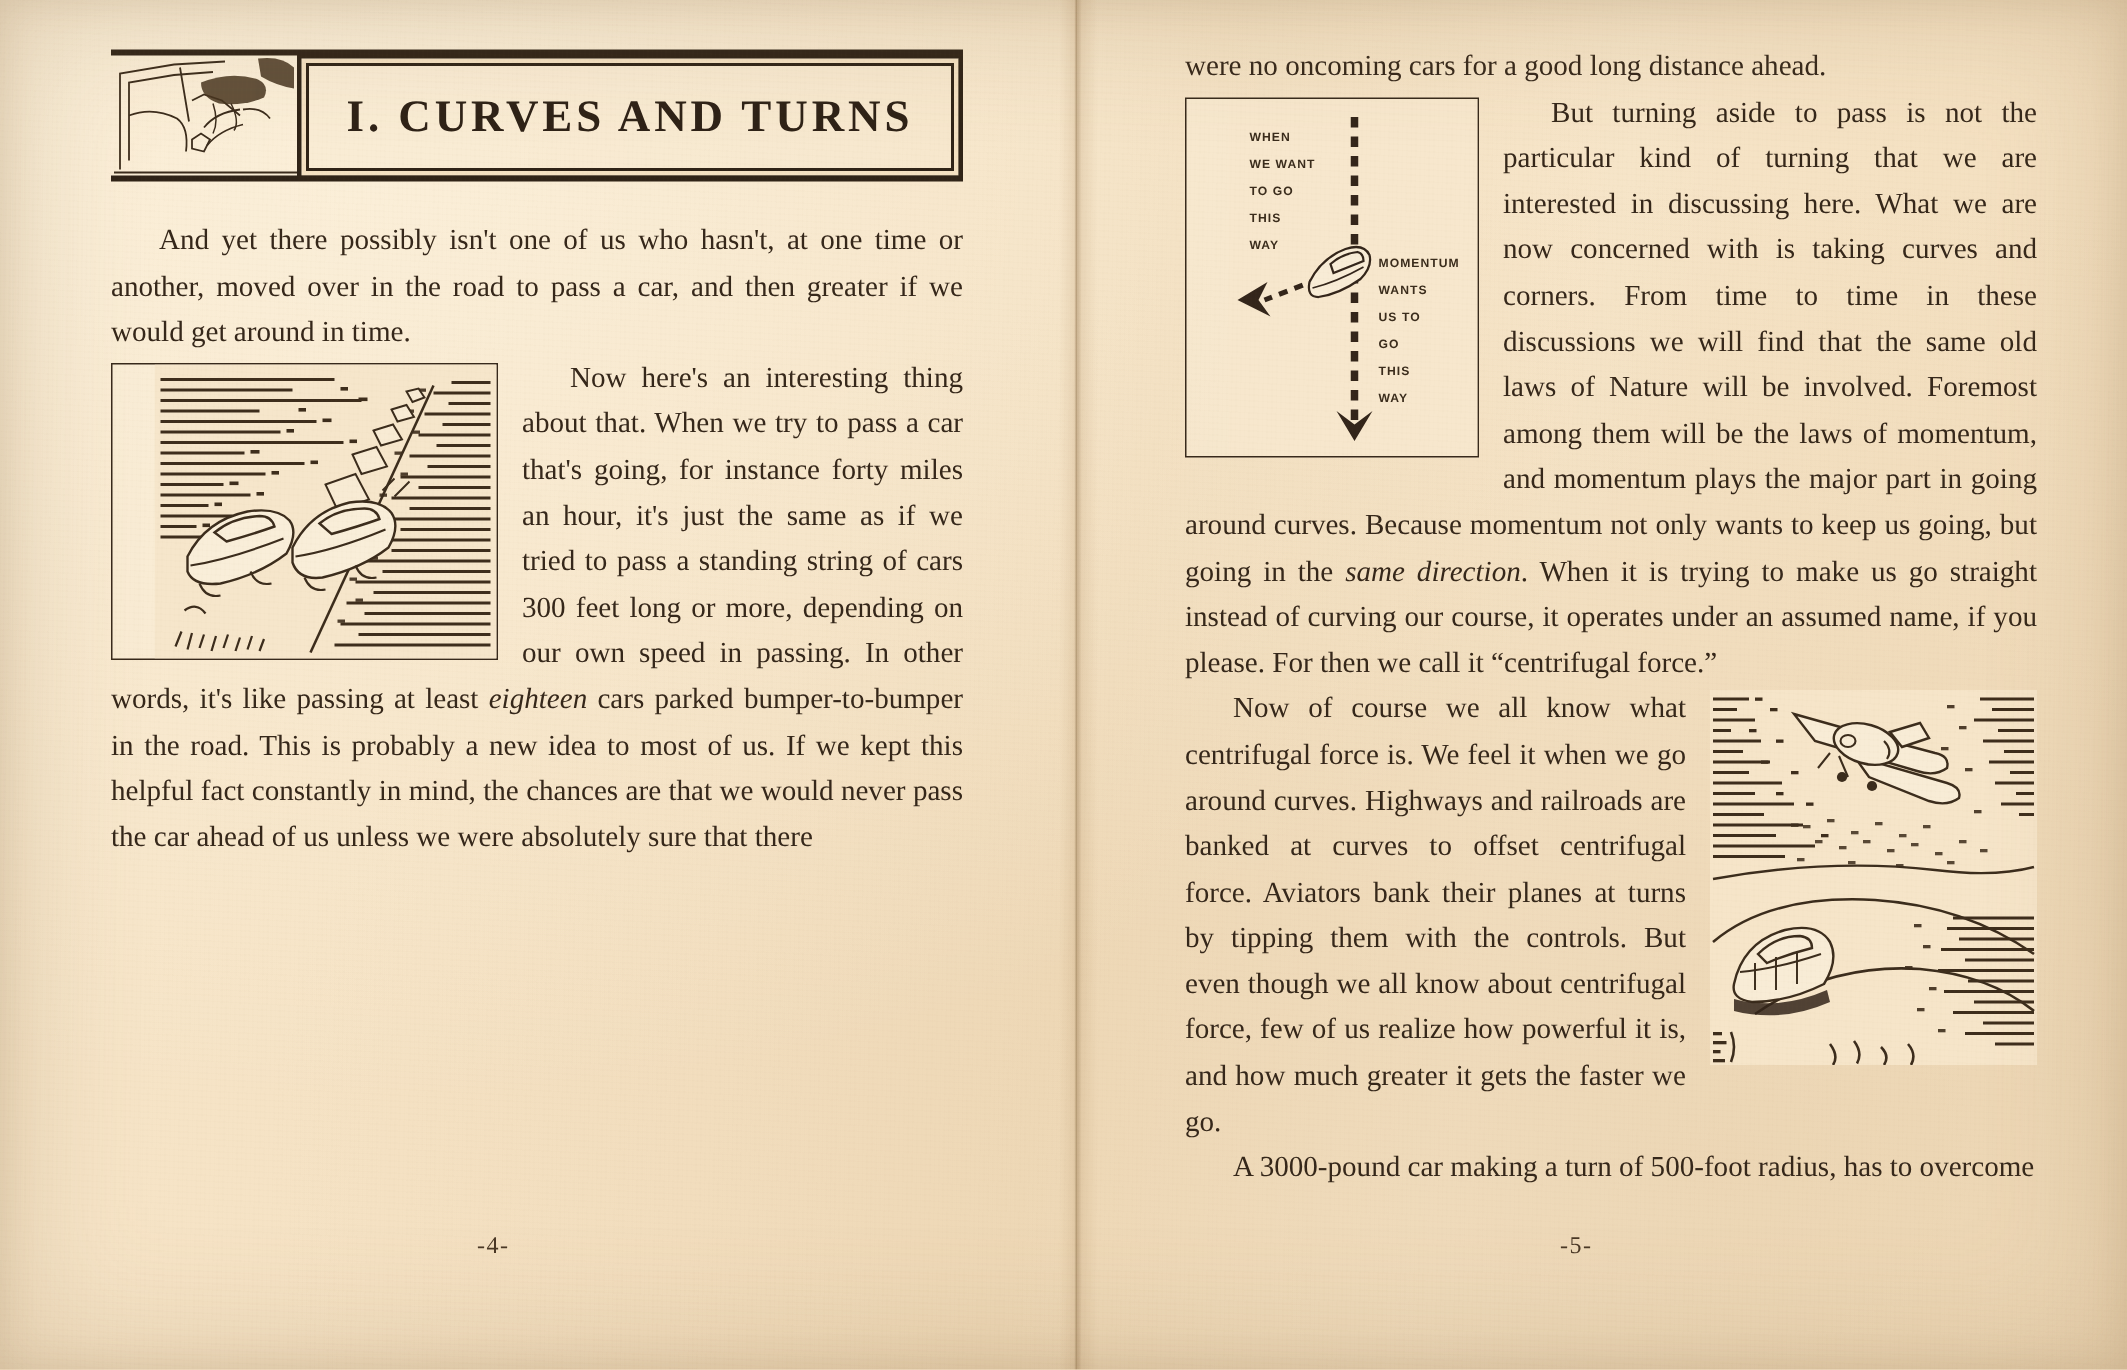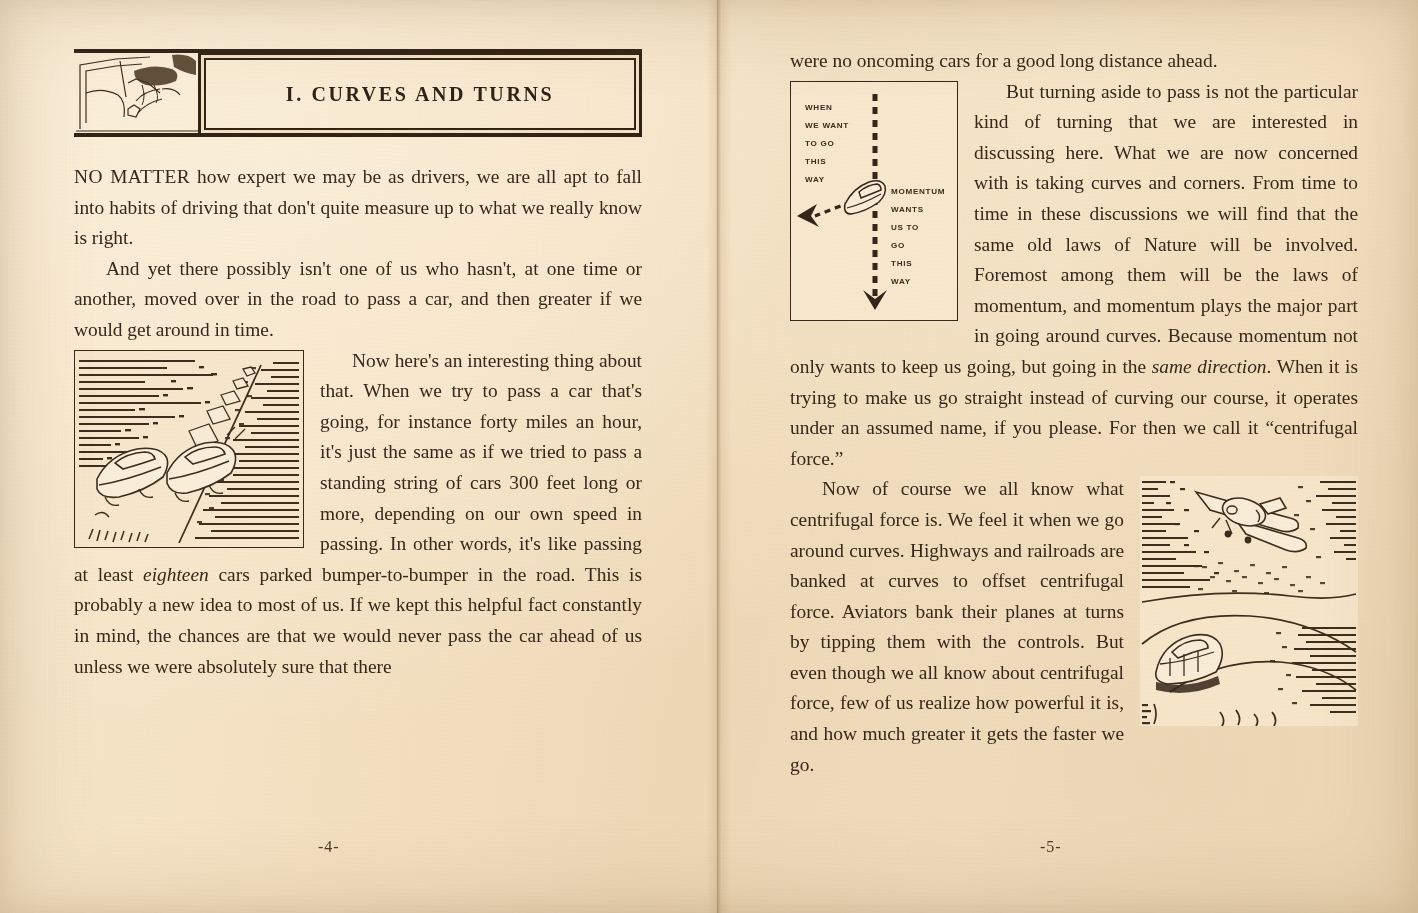--- a/index.html
+++ b/index.html
@@ -35,38 +35,38 @@
       rgba(183,150,108,.20) 38%,
       rgba(150,118,78,.42) 48%,
       rgba(183,150,108,.20) 58%,
       rgba(198,168,126,0) 100%);
   }
   .gutter2{
     position:absolute;left:717px;top:0;width:1px;height:913px;
     background:rgba(138,108,70,.35);pointer-events:none;
   }
 
-  .col{position:absolute;top:16px;width:580px;height:652px;}
+  .col{position:absolute;top:0;width:580px;height:652px;}
   .col-left{left:74px;}
   .col-right{left:790px;}
 
   
   .chapter-head{
     position:absolute;left:0;top:33px;width:568px;height:88px;
   }
   .head-frame{
     position:absolute;left:124px;top:3px;right:0;height:78px;
     border:3px solid #2f2317;
     box-shadow:inset 0 0 0 3px #f4e1c2, inset 0 0 0 5px #2f2317;
     background:rgba(247,232,206,.35);
     display:flex;align-items:center;justify-content:center;
   }
   .chapter-title{
     font-family:"Liberation Serif",serif;
-    font-size:20px;letter-spacing:2.6px;font-weight:600;
+    font-size:30px;letter-spacing:2.6px;font-weight:600;
     color:#2e2217;white-space:nowrap;
   }
   .head-rule-top{position:absolute;left:0;top:0;width:568px;height:4px;background:#2f2317;}
   .head-rule-bot{position:absolute;left:0;top:84px;width:568px;height:4px;background:#2f2317;}
   .driver-art{position:absolute;left:2px;top:4px;width:124px;height:80px;overflow:hidden;}
 
   
   .body-text{
     position:absolute;left:0;width:568px;
     font-size:19.4px;line-height:30.6px;
@@ -75,21 +75,21 @@
   }
   .body-text p{margin:0;text-indent:32px;}
   .body-text p.noind{text-indent:0;}
   .smallcaps{font-variant:small-caps;letter-spacing:.4px;}
   em{}
 
   
   .fig-left{float:left;margin:4px 16px 2px 0;}
   .fig-right{float:right;margin:2px 0 2px 16px;}
 
-  .figbox{border:1.6px solid #37291b;background:rgba(250,238,216,.5);}
+  .figbox{border:1.6px solid #37291b;background:rgba(250,238,216,.5);padding-left:28px;}
 
   
   .folio{
     position:absolute;font-size:16px;color:#4a3826;letter-spacing:1px;
     font-family:"Liberation Serif",serif;
   }
   svg{display:block;}
   .lbl{font-family:"Liberation Sans",sans-serif;font-size:8.1px;font-weight:700;
        letter-spacing:.7px;fill:#3a2c1c;}
 </style>
@@ -129,21 +129,20 @@
         </svg>
       </div>
 
       <div class="head-frame">
         <span class="chapter-title">I. CURVES AND TURNS</span>
       </div>
     </div>
 
     <div class="body-text" style="top:146px;">
 
-      <p class="noind"><span class="smallcaps">NO MATTER</span><span> how expert we may be as drivers, we are all apt to fall into habits of driving that don't quite measure up to what we really know is right.</span></p>
 
 
       <p>And yet there possibly isn't one of us who hasn't, at one time or another, moved over in the road to pass a car, and then greater if we would get around in time.</p>
 
       <p>
         <span class="fig-left figbox">
           <svg width="228" height="196" viewBox="0 0 228 196">
             <rect width="228" height="196" fill="#f6e6cb"></rect>
 
             <g stroke="#3d2d1c" stroke-width="2.1">
@@ -409,20 +408,21 @@
               <rect x="2" y="228" width="6" height="2.2"></rect>
                 <rect x="2" y="234" width="9" height="2.2"></rect>
               <rect x="2" y="240" width="5" height="2.2"></rect>
                 <rect x="2" y="246" width="8" height="2.2"></rect>
             </g>
           </svg>
         </span>
         <span>Now of course we all know what centrifugal force is. We feel it when we go around curves. Highways and railroads are banked at curves to offset centrifugal force. Aviators bank their planes at turns by tipping them with the controls. But even though we all know about centrifugal force, few of us realize how powerful it is, and how much greater it gets the faster we go.</span>
       </p>
 
+      <p>A 3000-pound car making a turn of 500-foot radius, has to overcome</p>
     </div>
 
     <div class="folio" style="left:250px;top:822px;">-5-</div>
   </div>
 
   <div class="gutter"></div>
   <div class="gutter2"></div>
   <div class="grain"></div>
   <div class="vignette"></div>
 </div>

